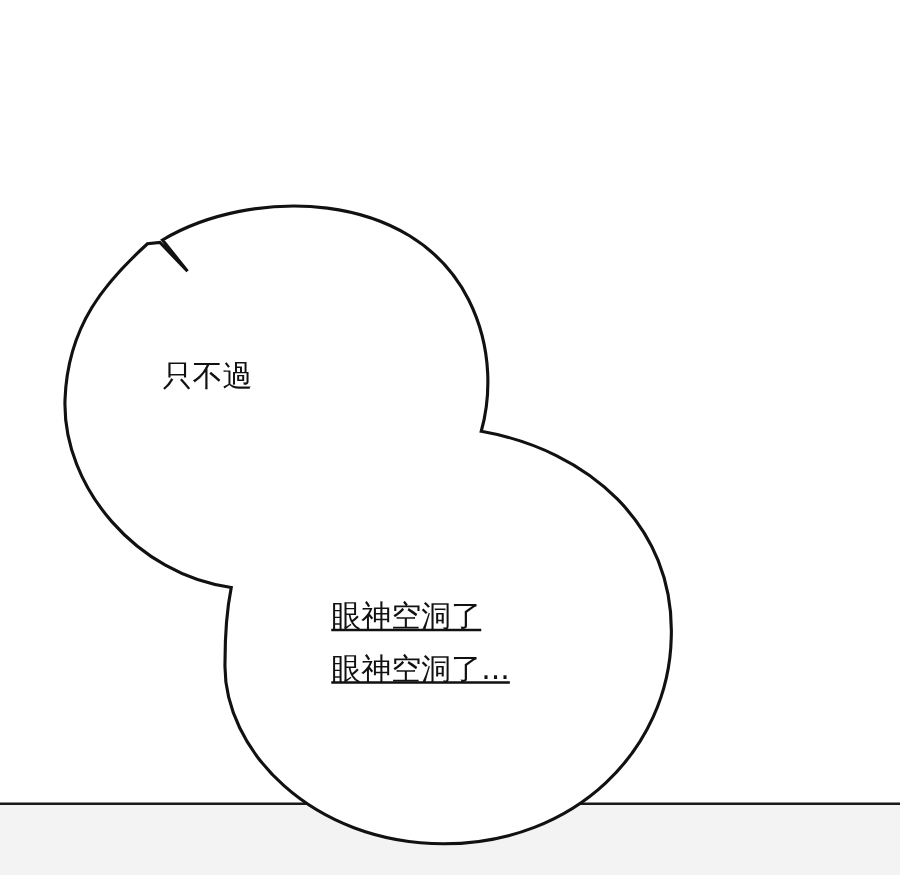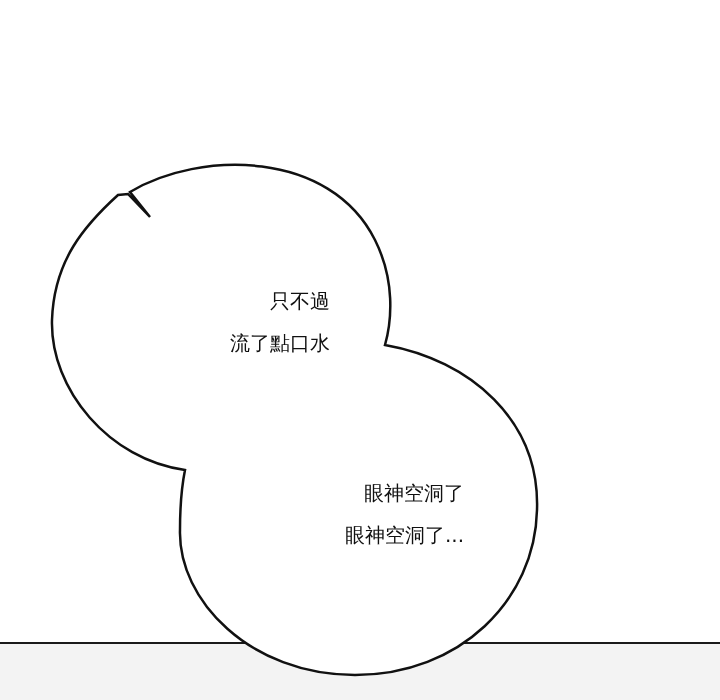--- a/index.html
+++ b/index.html
@@ -1,21 +1,21 @@
 <!DOCTYPE html>
 <html><head>
 <meta charset="utf-8">
 <style>
   html, body { margin:0; padding:0; }
   body { width:720px; height:700px; position:relative; overflow:hidden; background:#ffffff; }
   .floor { position:absolute; left:0; top:642px; width:720px; height:58px; background:#f3f3f3; border-top:2px solid #1a1a1a; }
   svg.bubbles { position:absolute; left:0; top:0; }
-  .txt { position:absolute; font-family:"DejaVu Sans", sans-serif; font-size:20px; color:#111; text-align:right; line-height:42px; white-space:nowrap; }
+  .txt { position:absolute; font-family:"DejaVu Sans", sans-serif; font-size:24px; color:#111; text-align:left; line-height:42px; white-space:nowrap; }
   .t1 { left:130px; top:280px; width:200px; }
-  .t2 { left:254px; top:472px; width:210px; }
+  .t2 { left:265px; top:472px; width:210px;text-decoration:underline; }
 </style>
 </head>
 <body>
 
 <div class="floor"></div>
 
 <svg class="bubbles" width="720" height="700">
   <path d="M128,194
            L150,217
            L130,192
@@ -24,19 +24,18 @@
            C470,360 540,420 537,510
            C535,600 460,675 355,675
            C250,675 178,600 180,530
            C180,505 182,485 185,470
            C110,460 50,390 52,320
            C54,260 85,225 118,195 Z" fill="#ffffff" stroke="#111111" stroke-width="2.5" stroke-linejoin="miter"></path>
 </svg>
 
 <div class="txt t1">
   <div>只不過</div>
-  <div>流了點口水</div>
 </div>
 
 <div class="txt t2">
   <div>眼神空洞了</div>
   <div>眼神空洞了...</div>
 </div>
 
 </body></html>

